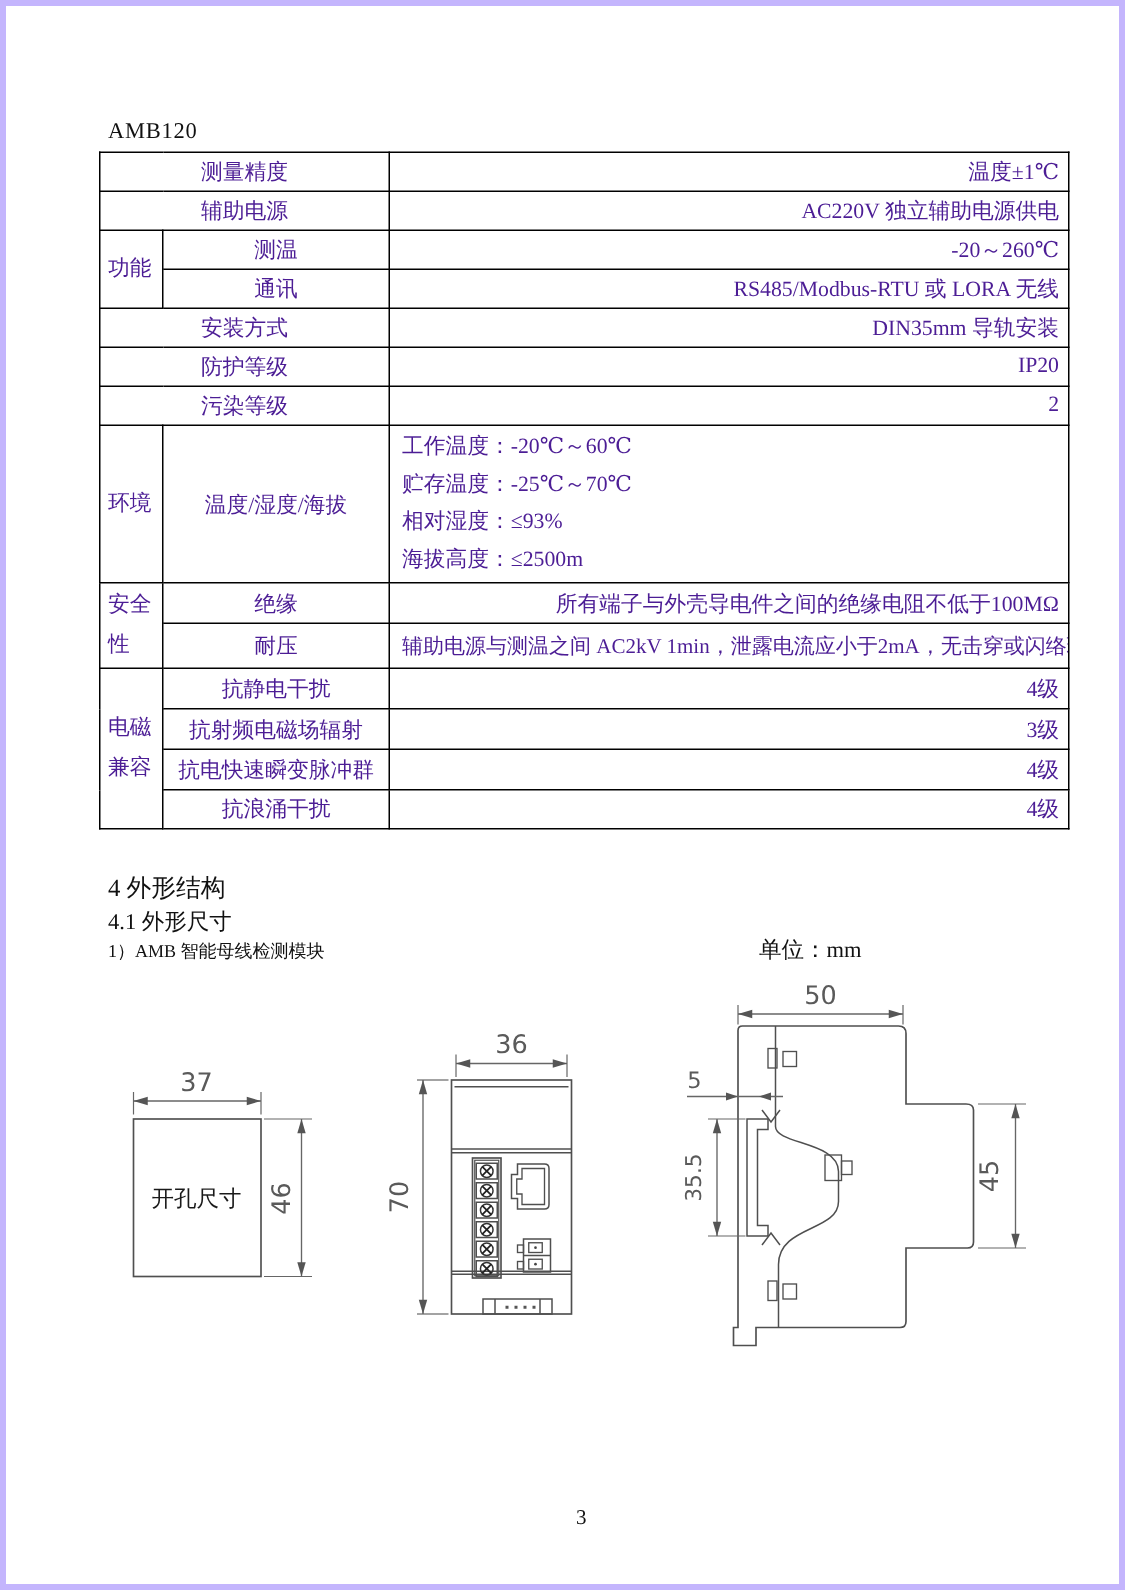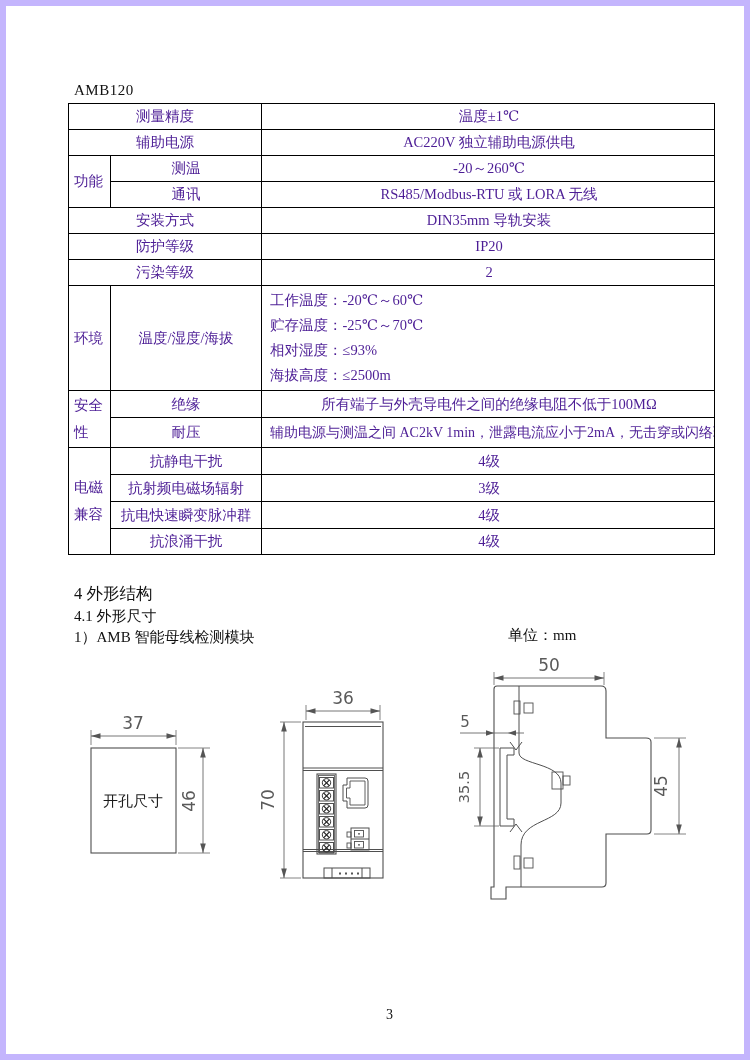--- a/index.html
+++ b/index.html
@@ -1,34 +1,34 @@
 <!DOCTYPE html>
 <html><head>
 <meta charset="utf-8">
 <style>
   html,body{margin:0;padding:0;}
   body{width:750px;height:1060px;background:#ffffff;position:relative;
        font-family:"Liberation Serif","DejaVu Serif",serif;color:#111;}
   .page{position:absolute;left:0;top:0;width:750px;height:1060px;
-        border:6px solid #c4b5fd;box-sizing:border-box;background:#fff;}
+        border:4px solid #c4b5fd;box-sizing:border-box;background:#fff;}
   .abs{position:absolute;}
   
   table.spec{border-collapse:collapse;table-layout:fixed;width:646px;}
   table.spec td{border:1px solid #000;font-size:14.5px;color:#4c1d95;
                 overflow:hidden;vertical-align:middle;}
   td.p{text-align:center;padding:0;}
   td.g{text-align:left;padding:0 5px;line-height:1.85;}
-  td.v{padding:0 6px 0 8px;white-space:nowrap;text-align:center;}
+  td.v{padding:0 6px 0 8px;white-space:nowrap;text-align:right;}
   td.venv{padding:2px 6px 2px 8px;text-align:left;}
   .envline{line-height:25px;white-space:nowrap;font-size:14.5px;}
   
   .model{font-size:15px;letter-spacing:0.5px;}
   .h1{font-size:16.5px;font-weight:normal;}
   .h2{font-size:15px;}
-  .itemline{font-size:15px;text-align:center;}
+  .itemline{font-size:12px;text-align:center;}
   .unit{font-size:15px;}
   .caption{font-size:15px;}
   .pagenum{font-size:14px;}
   
   svg text.dim{font-family:"DejaVu Sans","Liberation Sans",sans-serif;
                fill:#5a5a5a;}
   svg text.cjk{font-family:"Liberation Serif","DejaVu Serif",serif;fill:#1a1a1a;}
 </style>
 </head>
 <body>

